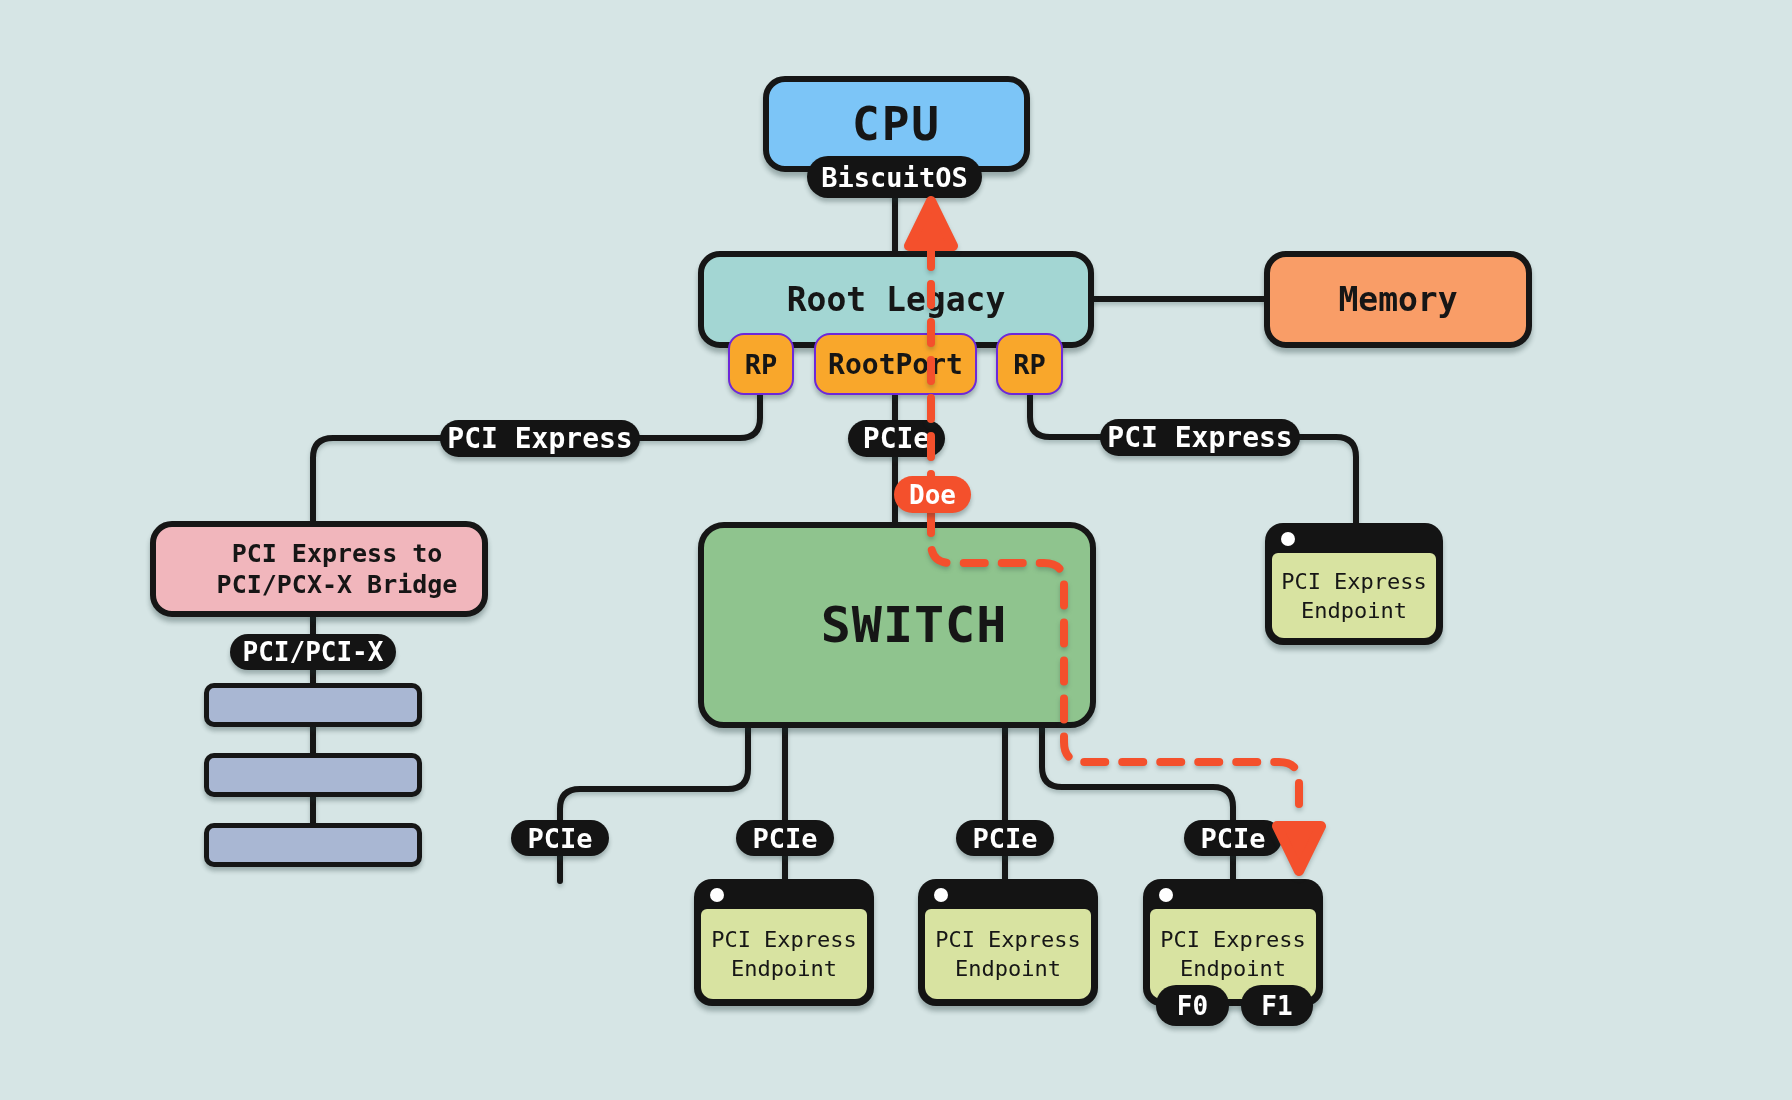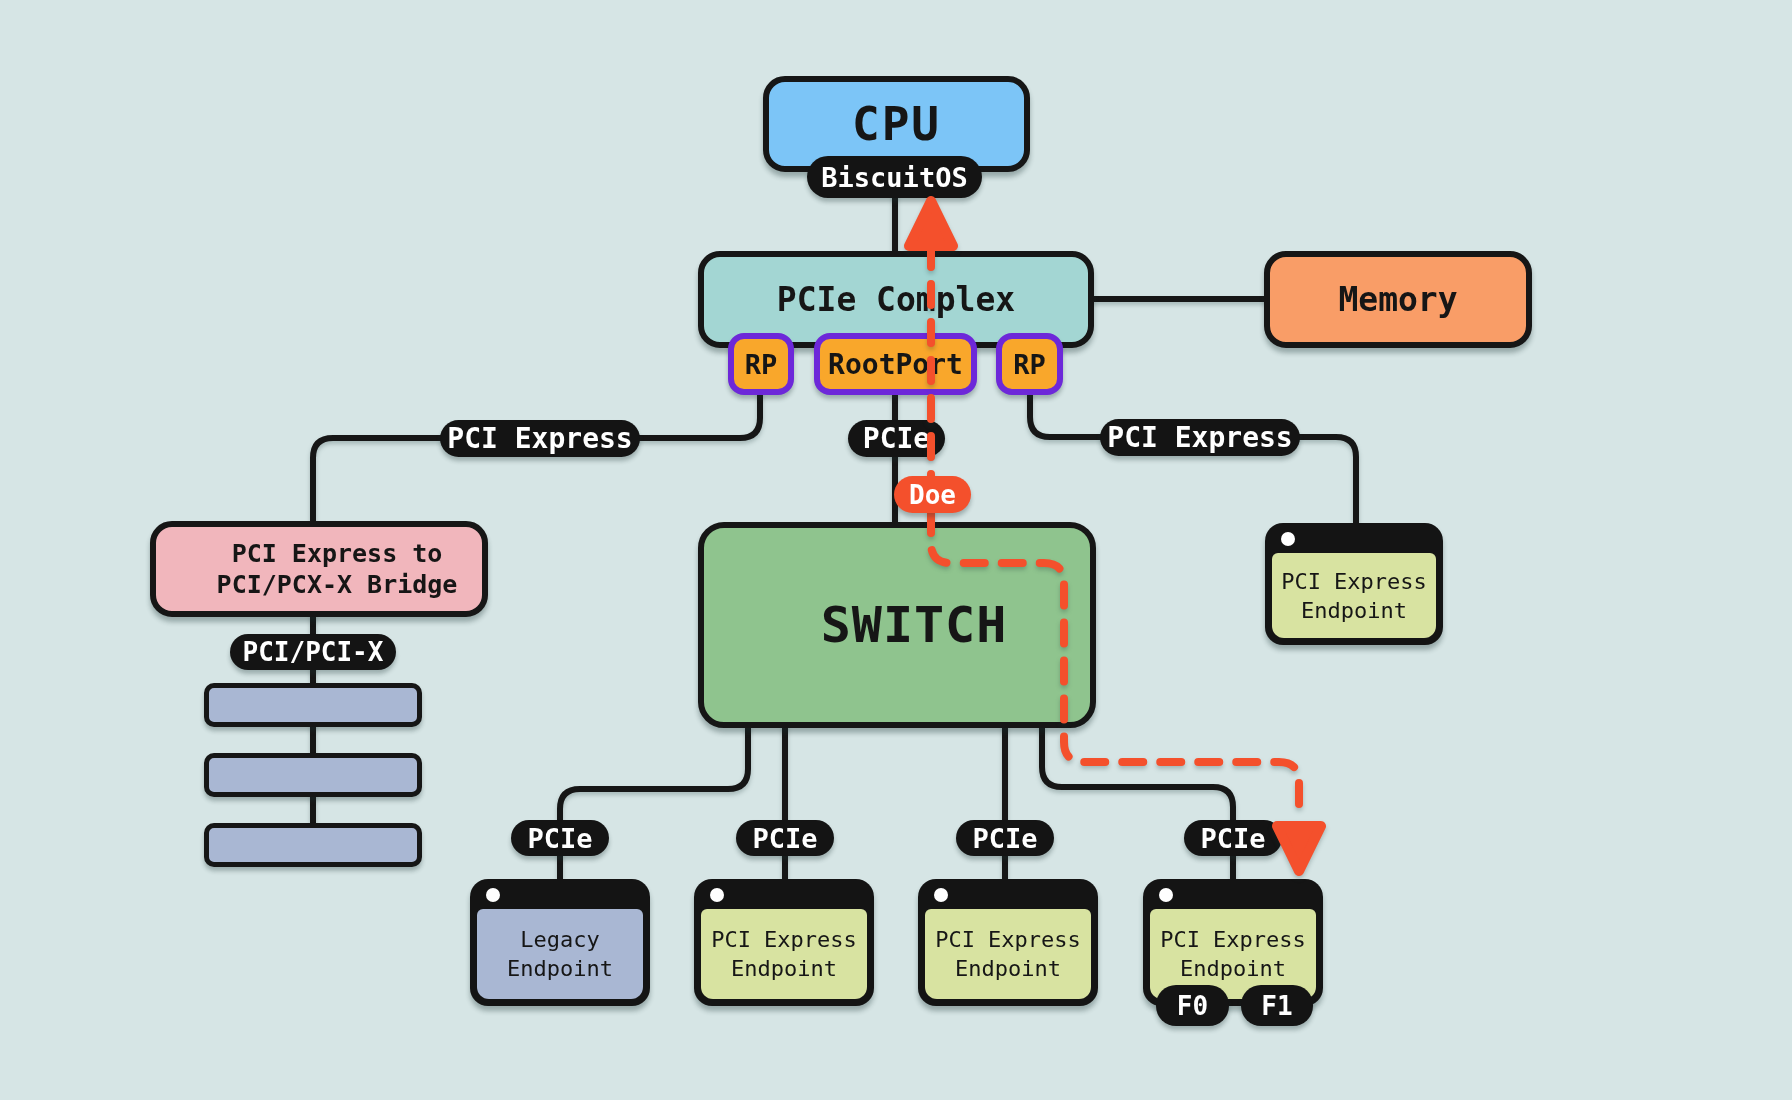--- a/index.html
+++ b/index.html
@@ -24,21 +24,21 @@
   .box .stack{display:flex;flex-direction:column;align-items:center;margin-left:36px;}
 
   .cpu{left:763px;top:76px;width:267px;height:96px;background:#7cc5f7;font-size:46px;letter-spacing:2px;}
   .rootcomplex{left:698px;top:251px;width:396px;height:97px;background:#a3d6d3;font-size:33px;}
   .memory{left:1264px;top:251px;width:268px;height:97px;background:#f99d67;font-size:33px;}
   .switch{left:698px;top:522px;width:398px;height:206px;background:#8fc48e;font-size:50px;letter-spacing:1px;border-radius:26px;padding-left:34px;}
   .bridge{left:150px;top:521px;width:338px;height:96px;background:#f1b6bc;font-size:25px;line-height:31px;}
 
   .port{
     position:absolute;box-sizing:border-box;
-    border:6px solid #6d28d9;border-radius:16px;background:#f9a72b;
+    border:2px solid #6d28d9;border-radius:16px;background:#f9a72b;
     display:flex;align-items:center;justify-content:center;
     font-weight:bold;font-size:27px;
     box-shadow:0 4px 4px rgba(25,50,50,0.3);
     z-index:3;
   }
   .port-rp-left{left:728px;top:333px;width:66px;height:62px;}
   .port-rootport{left:814px;top:333px;width:163px;height:62px;font-size:28px;align-items:center;}
   .port-rp-right{left:996px;top:333px;width:67px;height:62px;}
 
   .pill{
@@ -122,21 +122,21 @@
 
   <div class="box cpu">
     <span>CPU</span>
   </div>
 
   <div class="pill pill-os">
     <span>BiscuitOS</span>
   </div>
 
   <div class="box rootcomplex">
-    <span>PCIe Complex</span>
+    <span>Root Legacy</span>
   </div>
 
   <div class="port port-rp-left">
     <span>RP</span>
   </div>
   <div class="port port-rootport">
     <span>RootPort</span>
   </div>
   <div class="port port-rp-right">
     <span>RP</span>
@@ -164,29 +164,20 @@
   <div class="ep ep-right">
     <span class="dot"></span>
     <div class="body">
       <span class="stack">
         <span>PCI Express</span>
         <span>Endpoint</span>
       </span>
     </div>
   </div>
 
-  <div class="ep ep-1">
-    <span class="dot"></span>
-    <div class="body legacy">
-      <span class="stack">
-        <span>Legacy</span>
-        <span>Endpoint</span>
-      </span>
-    </div>
-  </div>
 
   <div class="ep ep-2">
     <span class="dot"></span>
     <div class="body">
       <span class="stack">
         <span>PCI Express</span>
         <span>Endpoint</span>
       </span>
     </div>
   </div>

